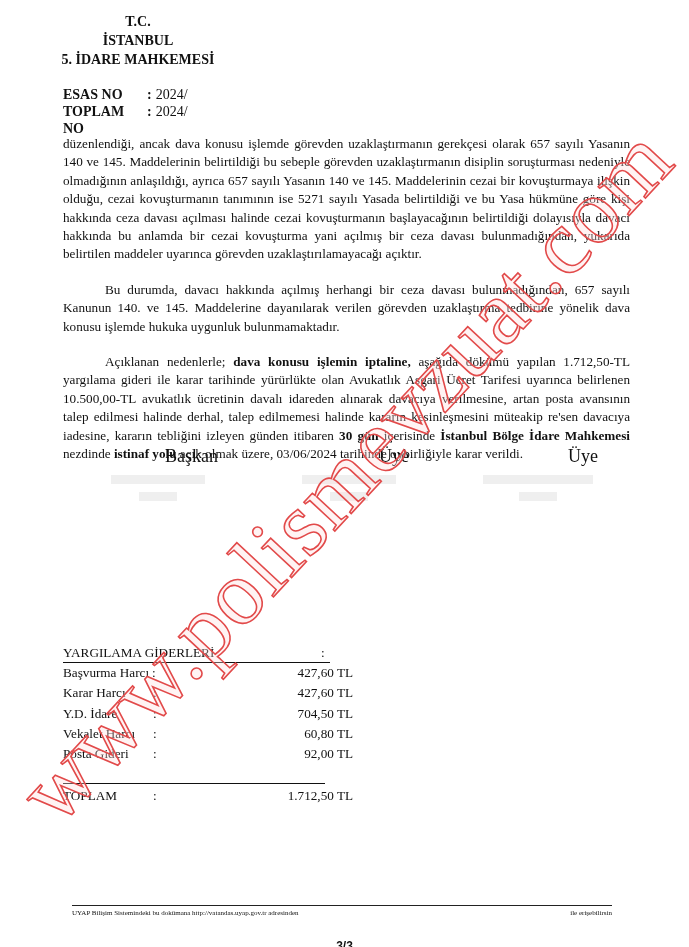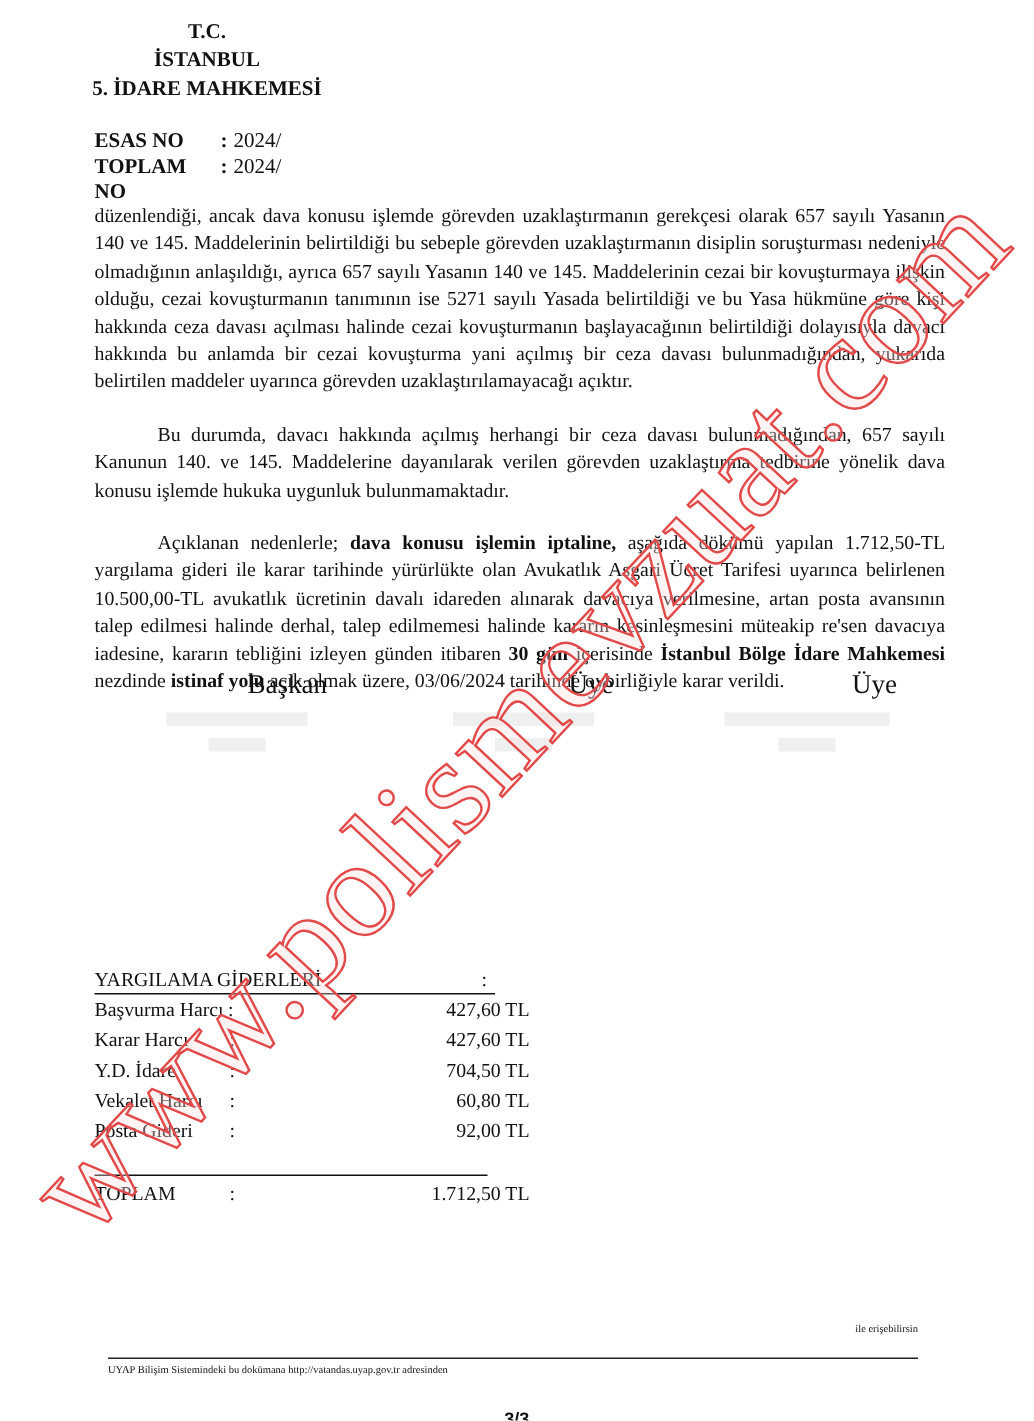--- a/index.html
+++ b/index.html
@@ -139,21 +139,21 @@
     }
     .footer-left {
       position: absolute;
       left: 72px;
       top: 909px;
       font-size: 7px;
     }
     .footer-right {
       position: absolute;
       right: 77px;
-      top: 882px;
+      top: 909px;
       font-size: 7px;
     }
 
     .watermark {
       position: absolute;
       left: -108px;
       top: 432px;
       width: 900px;
       text-align: center;
       transform: rotate(-47deg);

